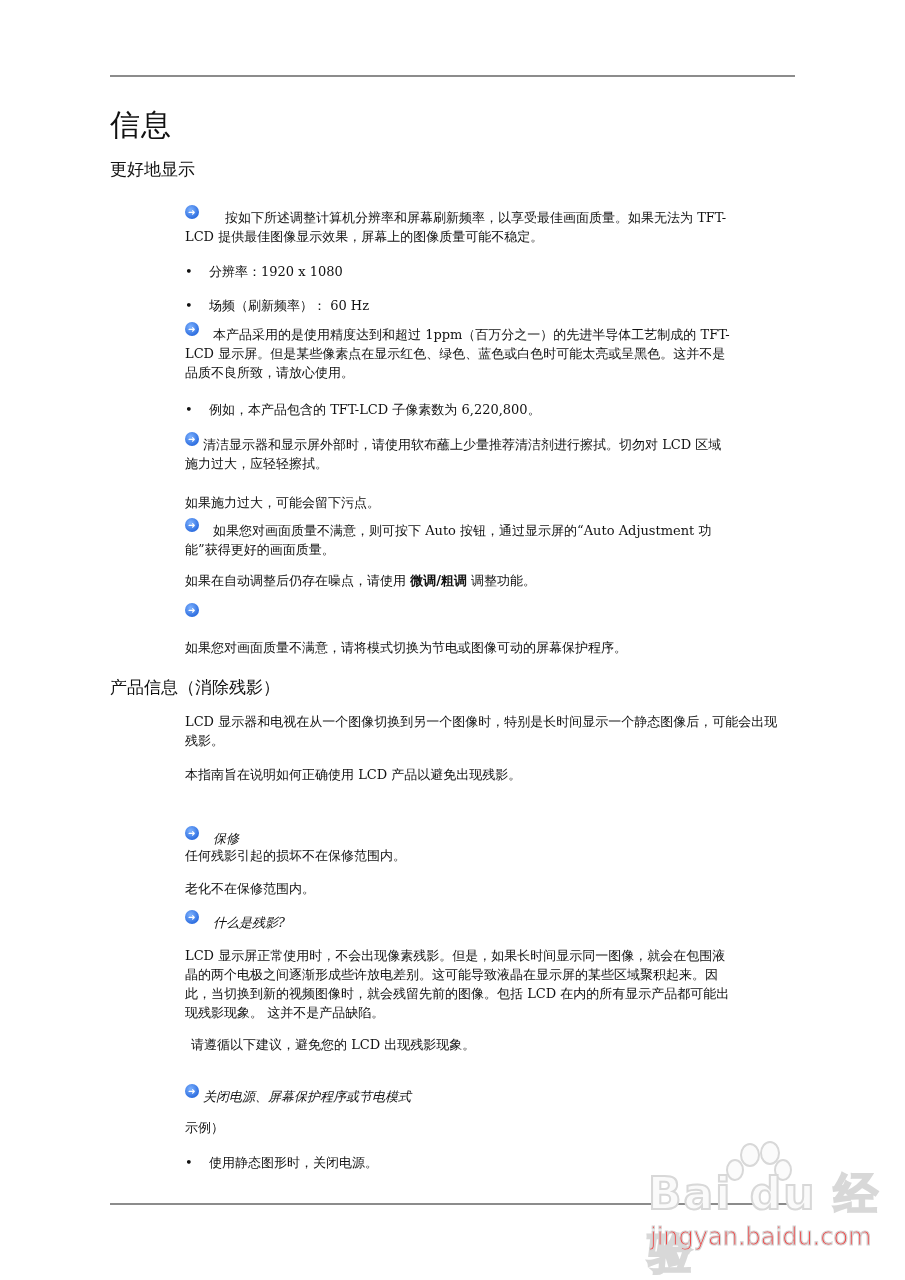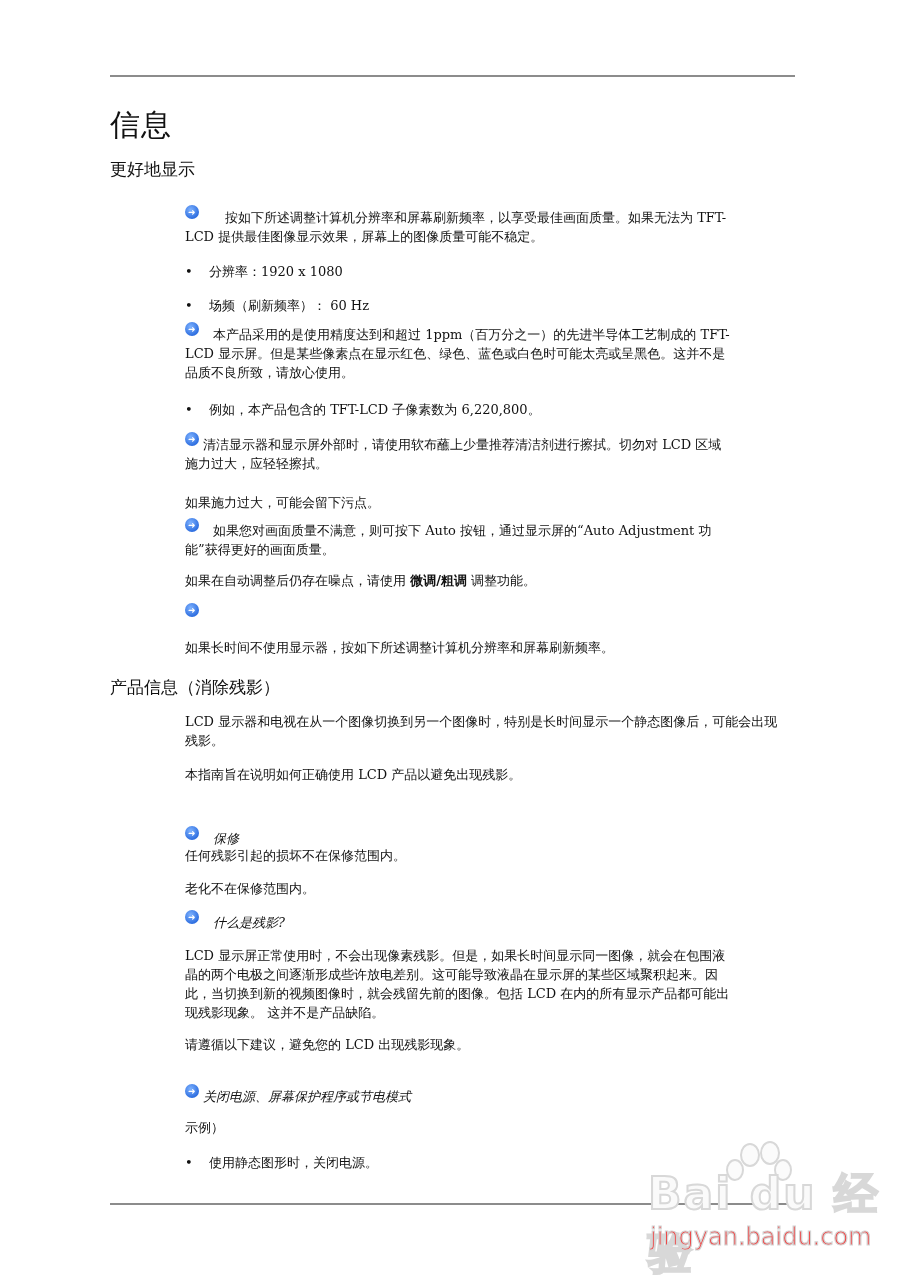--- a/index.html
+++ b/index.html
@@ -44,34 +44,34 @@
 
 <p class="abs p" style="top:400px;"><span class="bullet">•</span><span>例如，本产品包含的 TFT-LCD 子像素数为 6,220,800。</span></p>
 
 <p class="abs p" style="top:432px; width:548px;"><span class="icon"></span><span>清洁显示器和显示屏外部时，请使用软布蘸上少量推荐清洁剂进行擦拭。切勿对 LCD 区域施力过大，应轻轻擦拭。</span></p>
 <p class="abs p" style="top:485px;margin-top:8px;">如果施力过大，可能会留下污点。</p>
 
 <p class="abs p" style="top:518px; width:548px;"><span class="icon"></span><span class="gap2"></span><span>如果您对画面质量不满意，则可按下 Auto 按钮，通过显示屏的“Auto Adjustment 功能”获得更好的画面质量。</span></p>
 <p class="abs p" style="top:571px;"><span>如果在自动调整后仍存在噪点，请使用 </span><span class="b">微调/粗调</span><span> 调整功能。</span></p>
 
 <p class="abs p" style="top:603px;"><span class="icon"></span><span class="gap2"></span></p>
-<p class="abs p" style="top:638px;">如果长时间不使用显示器，按如下所述调整计算机分辨率和屏幕刷新频率。</p>
+<p class="abs p" style="top:638px;">如果您对画面质量不满意，请将模式切换为节电或图像可动的屏幕保护程序。</p>
 
 <h2 class="abs h2" style="top:676px;">产品信息（消除残影）</h2>
 
 <p class="abs p wide" style="top:712px;">LCD 显示器和电视在从一个图像切换到另一个图像时，特别是长时间显示一个静态图像后，可能会出现残影。</p>
 <p class="abs p" style="top:765px;">本指南旨在说明如何正确使用 LCD 产品以避免出现残影。</p>
 
 <p class="abs p" style="top:810px;margin-top:16px;"><span class="icon"></span><span class="gap2"></span><span class="it">保修</span></p>
 <p class="abs p" style="top:846px;">任何残影引起的损坏不在保修范围内。</p>
 <p class="abs p" style="top:879px;">老化不在保修范围内。</p>
 
 <p class="abs p" style="top:910px;"><span class="icon"></span><span class="gap2"></span><span class="it">什么是残影?</span></p>
 <p class="abs p" style="top:946px; width:548px;">LCD 显示屏正常使用时，不会出现像素残影。但是，如果长时间显示同一图像，就会在包围液晶的两个电极之间逐渐形成些许放电差别。这可能导致液晶在显示屏的某些区域聚积起来。因此，当切换到新的视频图像时，就会残留先前的图像。包括 LCD 在内的所有显示产品都可能出现残影现象。 这并不是产品缺陷。</p>
-<p class="abs p" style="top:1035px;">请遵循以下建议，避免您的 LCD 出现残影现象。</p>
+<p class="abs p" style="top:1035px;margin-left:6px;">请遵循以下建议，避免您的 LCD 出现残影现象。</p>
 
 <p class="abs p" style="top:1084px;"><span class="icon"></span><span class="it">关闭电源、屏幕保护程序或节电模式</span></p>
 <p class="abs p" style="top:1118px;">示例）</p>
 <p class="abs p" style="top:1153px;"><span class="bullet">•</span><span>使用静态图形时，关闭电源。</span></p>
 
 <div class="rule" style="top:1203px;"></div>
 
 <div class="wm">
   <span class="paw" style="left:92px; top:-2px; width:16px; height:20px;"></span>
   <span class="paw" style="left:112px; top:-4px; width:16px; height:20px;"></span>

